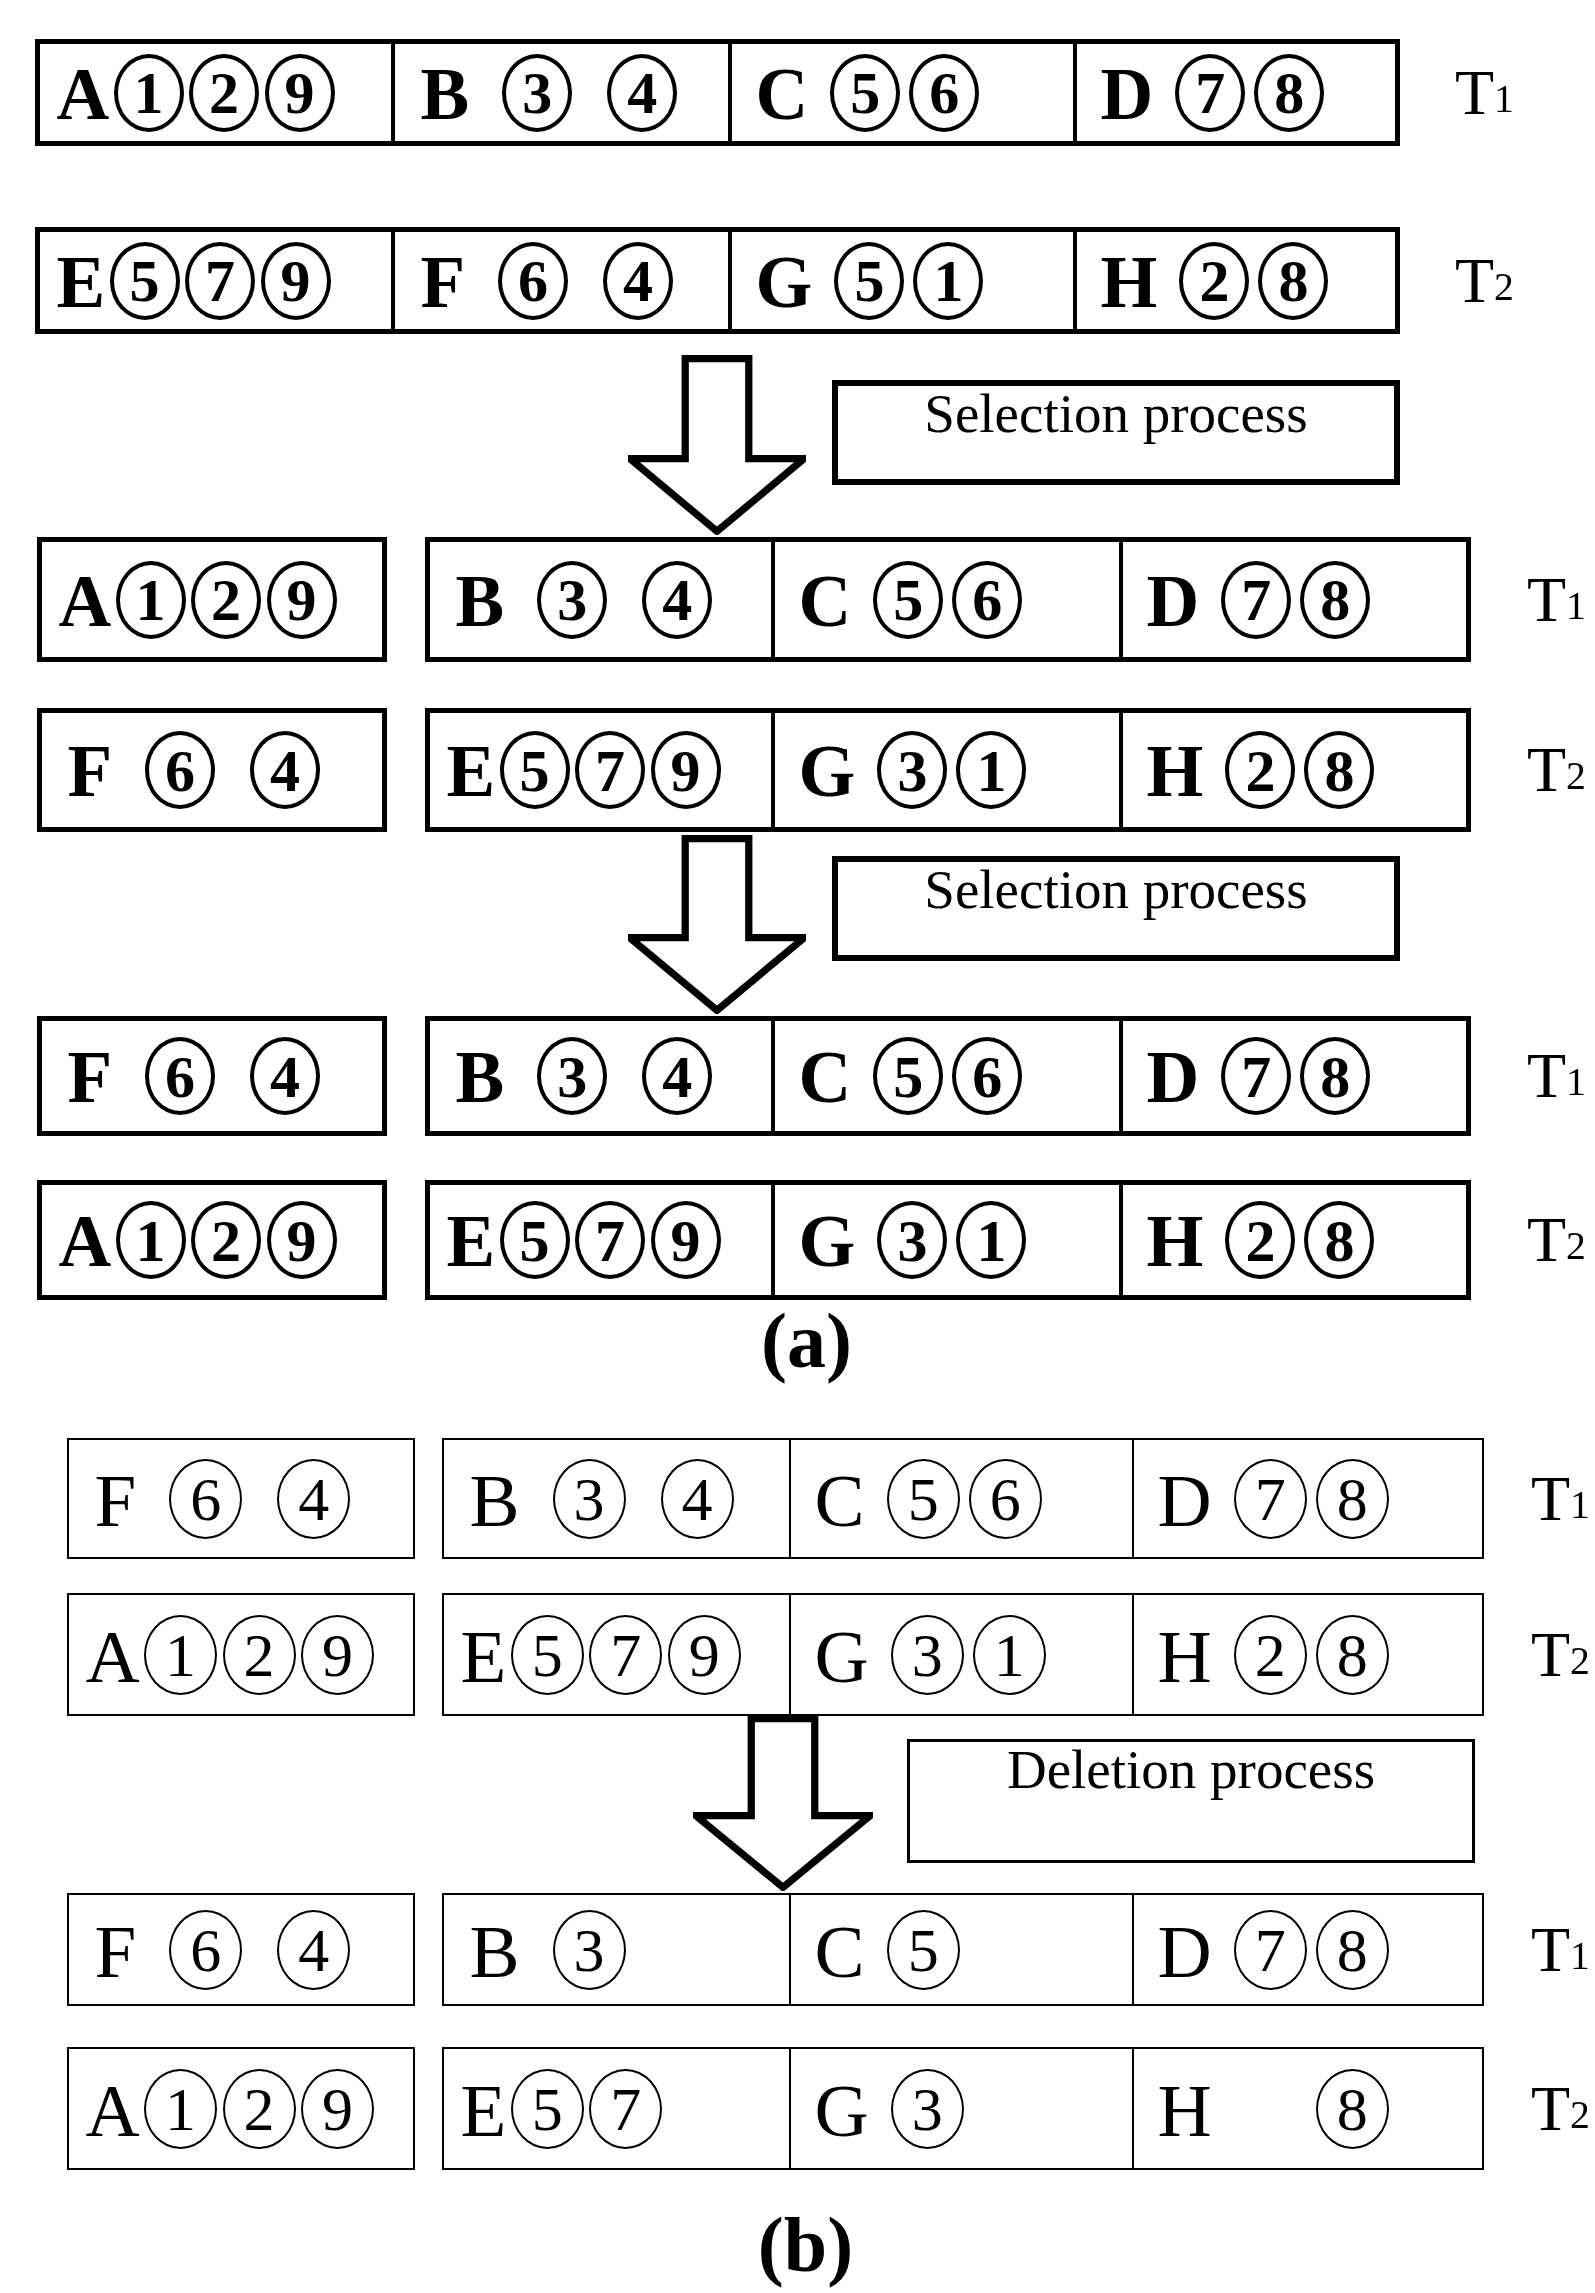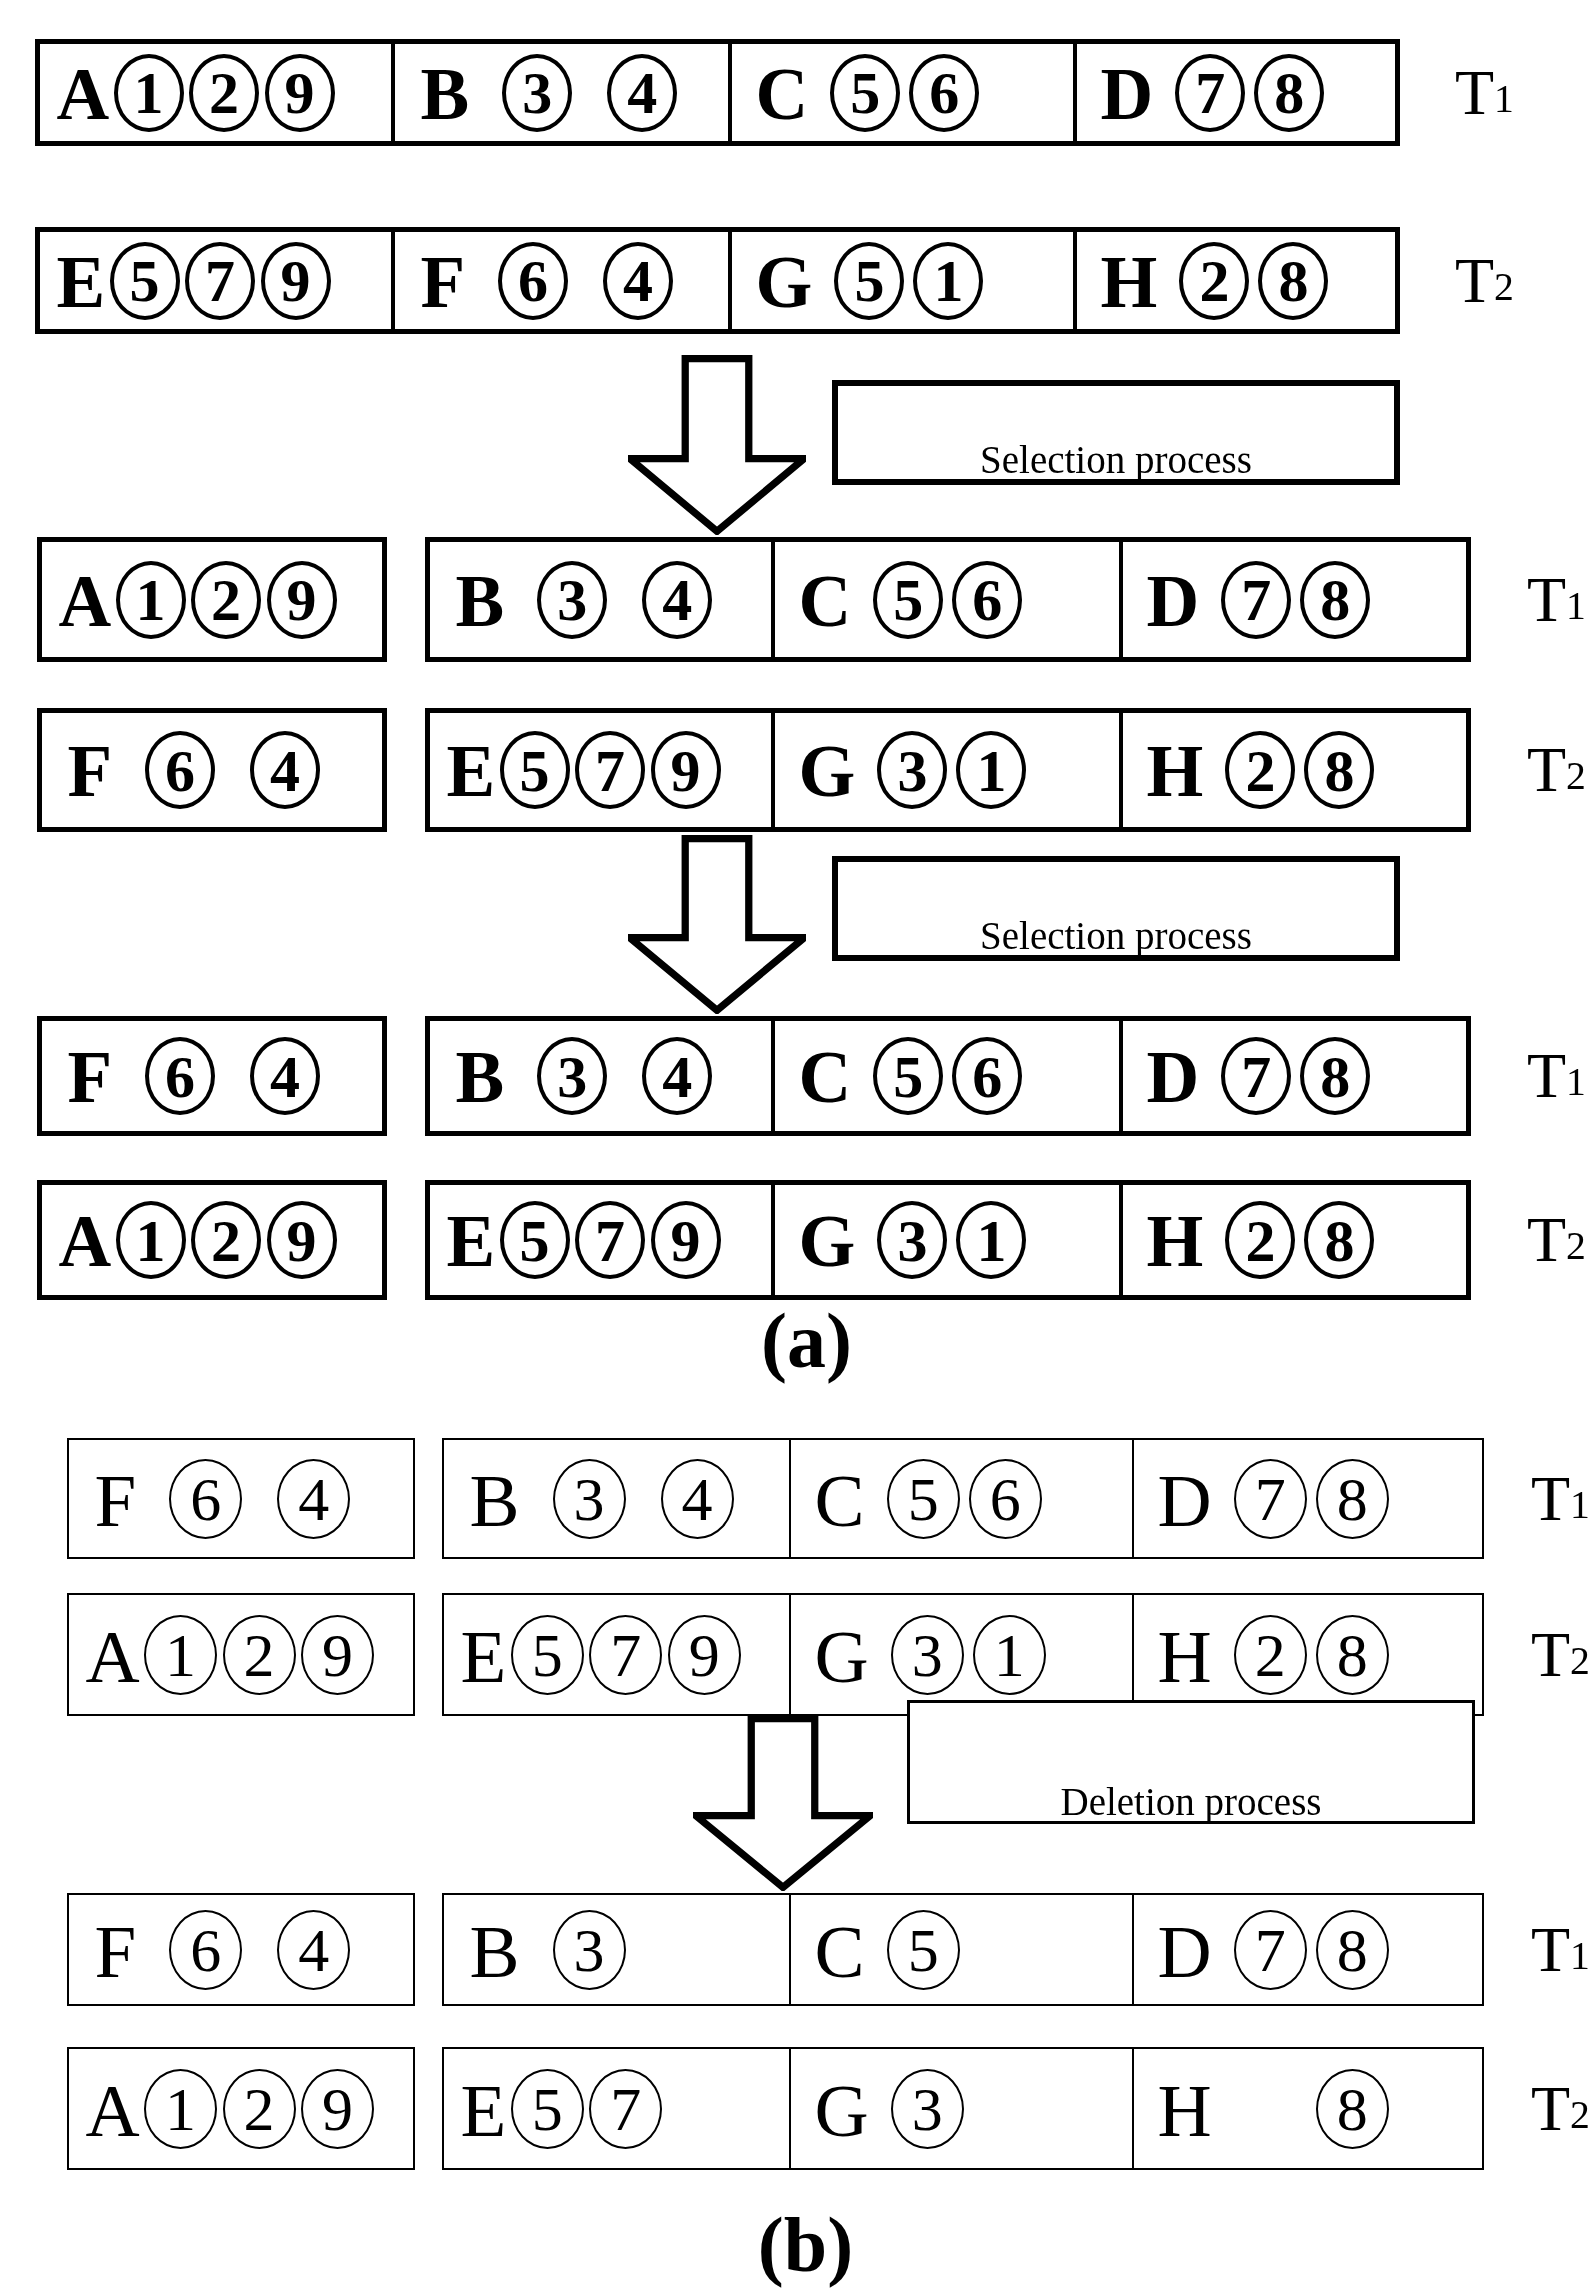--- a/index.html
+++ b/index.html
@@ -21,21 +21,21 @@
   .bx.tn .ltr{font-weight:400;font-size:75px}
   .c{box-sizing:border-box;flex:0 0 auto;width:70px;height:78px;border:4.5px solid #000;
      border-radius:50%;display:flex;align-items:center;justify-content:center;
      font-size:60px;font-weight:700;line-height:1;padding-top:1.8px}
   .c + .c{margin-left:var(--cg)}
   .bx.tn .c{width:73px;height:80px;border-width:2.7px;font-weight:400;font-size:62px}
   .c:empty{visibility:hidden}
   .tl{position:absolute;top:0;height:100%;display:flex;align-items:center;font-size:64px;line-height:1}
   .ts{font-size:0.62em;transform:translateY(0.18em)}
   .pbox{position:absolute;box-sizing:border-box;border:6.4px solid #000;background:#fff;
-        display:flex;align-items:flex-end;justify-content:center;font-size:39px;line-height:1;
+        display:flex;align-items:flex-start;justify-content:center;font-size:55px;line-height:1;
         white-space:nowrap}
   .pbox.tn{border-width:3.6px}
   .arrow{position:absolute}
   .caption{position:absolute;width:455px;text-align:center;font-size:78px;font-weight:700;line-height:1.05}
 </style>
 </head>
 <body>
 
 <div id="canvas">
 
@@ -303,21 +303,21 @@
     </div>
     <div class="tl" style="left:1531px">
         <span class="tb">T</span>
         <span class="ts">2</span>
       </div>
   </div>
 
   <svg class="arrow" style="left:693px;top:1715px" width="180" height="176" viewBox="0 0 198 194">
     <polygon points="64,4 134,4 134,111 195,111 99,190 3,111 64,111" fill="#fff" stroke="#000" stroke-width="8" stroke-linejoin="miter"></polygon>
   </svg>
-  <div class="pbox tn" style="left:907px;top:1700px;width:568px;height:124px">
+  <div class="pbox tn" style="left:907px;top:1739px;width:568px;height:124px">
       <span>Deletion process</span>
     </div>
 
   <div class="row" style="top:1893px;height:113px">
     <div class="bx tn" style="left:67px;width:348px">
       <div class="cell cs full">
           <span class="ltr">F</span>
           <span class="c">6</span>
           <span class="c">4</span>
         </div>

